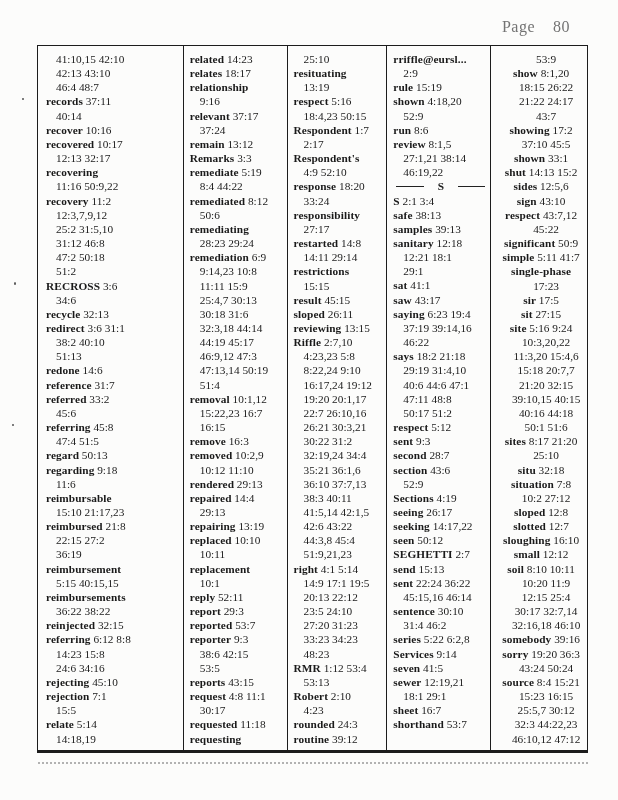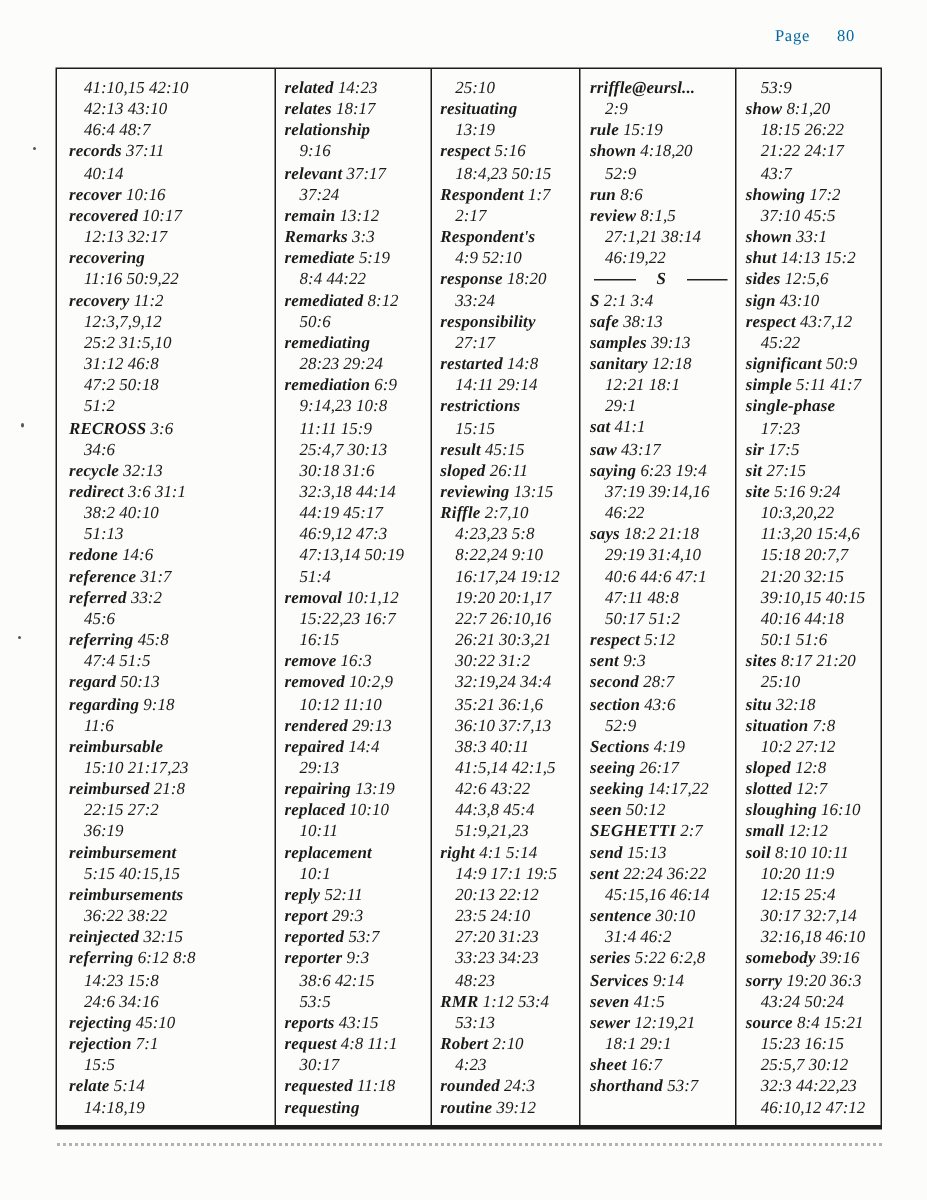--- a/index.html
+++ b/index.html
@@ -7,49 +7,48 @@
     width:618px;height:800px;
     background:#fcfcfb;
     font-family:"Liberation Serif","DejaVu Serif",serif;
     color:#1a1a1a;
     position:relative;
     overflow:hidden;
   }
   .sheet{position:absolute;inset:0;}
   .page-header{
     position:absolute;top:18px;right:48px;
-    font-size:11px;letter-spacing:.5px;
-    color:#0369a1;
+    font-size:16px;letter-spacing:.5px;
+    color:#737373;
   }
   .page-header .num{margin-left:18px;}
   .index-box{
     position:absolute;left:37px;top:45px;
     width:551px;height:708px;
     border:1.6px solid #1c1c1c;
     border-bottom-width:3.5px;
     display:flex;
     box-sizing:border-box;
     background:transparent;
   }
   .col{
     box-sizing:border-box;
     padding:6px 2px 16px 6px;
     border-right:1.2px solid #1c1c1c;
     overflow:hidden;
     font-size:11.3px;
     line-height:14.15px;
     white-space:nowrap;
-    font-style:italic;
   }
   .col:last-child{border-right:none;}
   .col-0{width:146px;padding-left:8px;}
   .col-1{width:104px;}
   .col-2{width:100px;}
   .col-3{width:104px;}
-  .col-4{width:96px;}
+  .col-4{width:96px;text-align:center;}
   .line b{font-weight:bold;letter-spacing:.1px;}
   .line.cont{padding-left:10px;}
   .divider{
     display:flex;align-items:center;
     height:14.15px;
     font-weight:bold;
     padding:0 3px;
   }
   .divider .dline{flex:1;border-top:1.1px solid #222;}
   .divider .dletter{padding:0 14px;}

